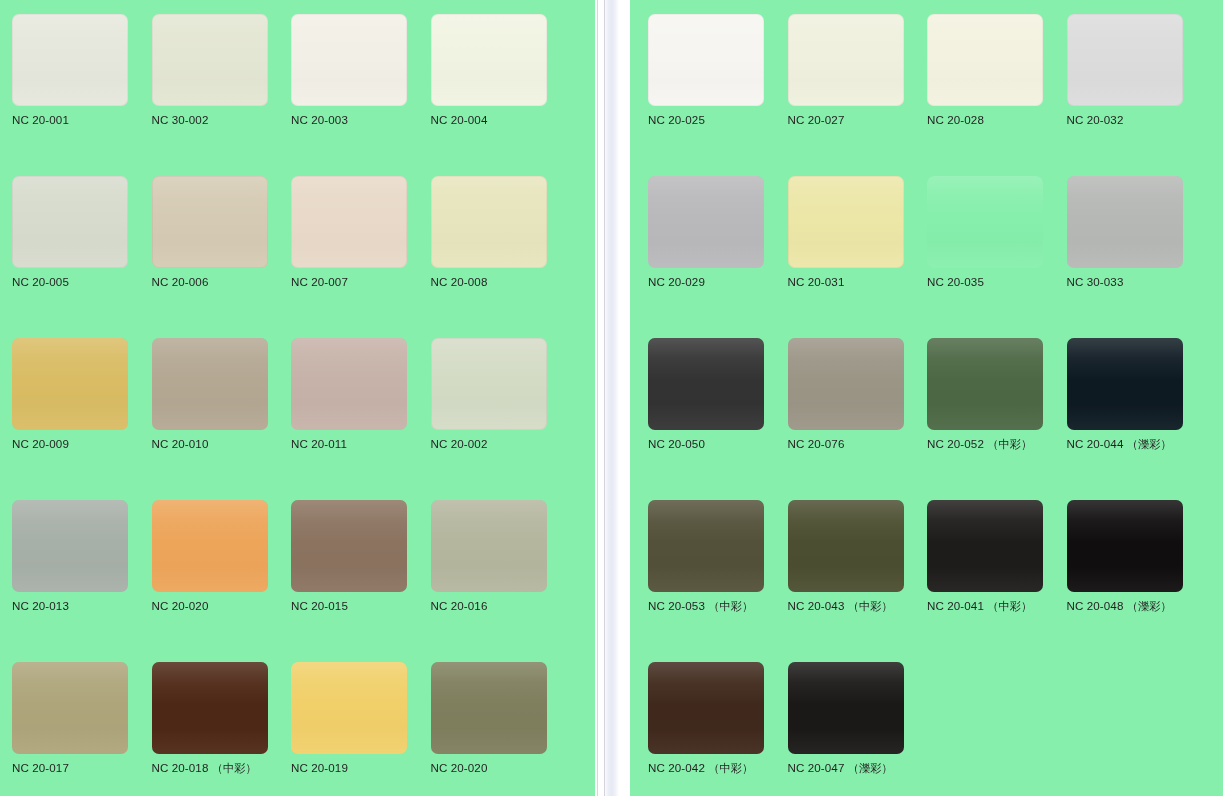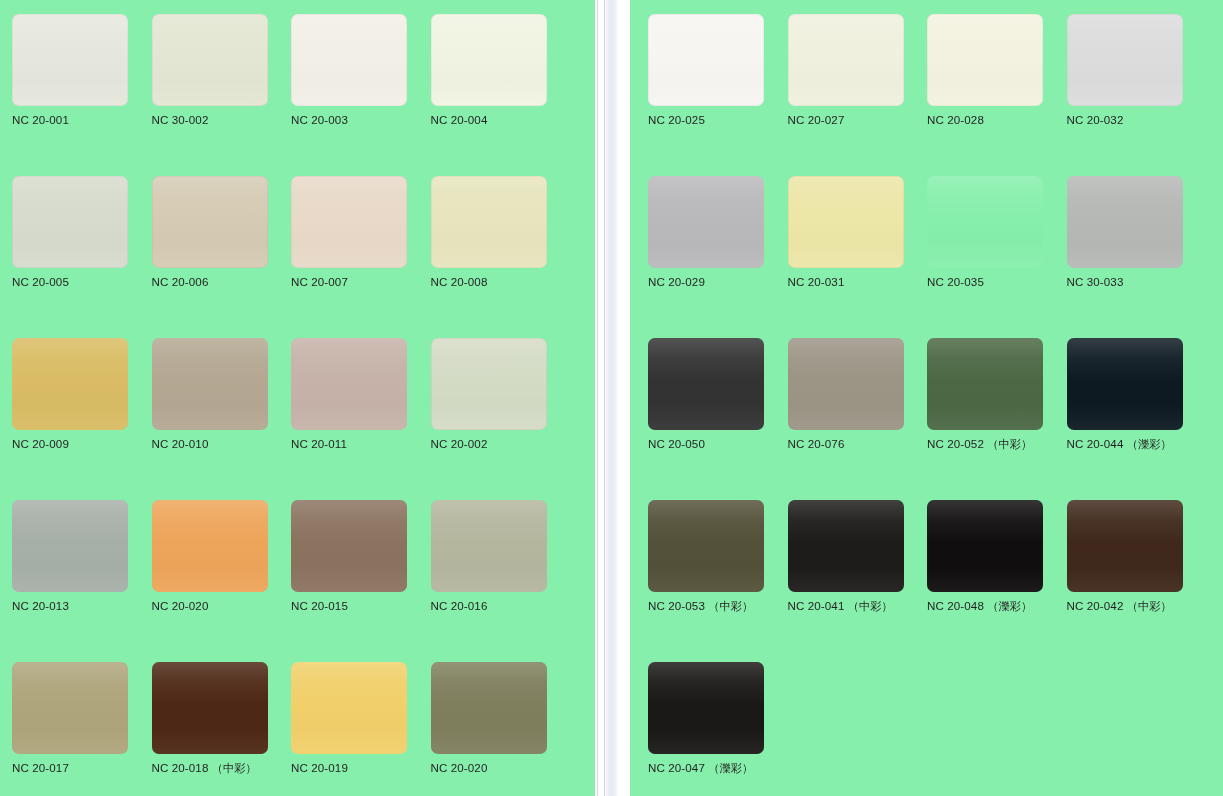--- a/index.html
+++ b/index.html
@@ -271,20 +271,24 @@
         </div>
         <div class="cell">
           <div class="chip" style="background: rgb(14, 26, 34);"></div>
           <div class="chip-label">NC 20-044<span class="suffix"> （濼彩）</span></div>
         </div>
         <div class="cell">
           <div class="chip" style="background: rgb(84, 81, 58);"></div>
           <div class="chip-label">NC 20-053<span class="suffix"> （中彩）</span></div>
         </div>
         <div class="cell">
+          <div class="chip" style="background: rgb(75, 78, 48);"></div>
+          <div class="chip-label">NC 20-043<span class="suffix"> （中彩）</span></div>
+        </div>
+        <div class="cell">
           <div class="chip" style="background: rgb(30, 28, 26);"></div>
           <div class="chip-label">NC 20-041<span class="suffix"> （中彩）</span></div>
         </div>
         <div class="cell">
           <div class="chip" style="background: rgb(16, 14, 14);"></div>
           <div class="chip-label">NC 20-048<span class="suffix"> （濼彩）</span></div>
         </div>
         <div class="cell">
           <div class="chip" style="background: rgb(64, 41, 28);"></div>
           <div class="chip-label">NC 20-042<span class="suffix"> （中彩）</span></div>

